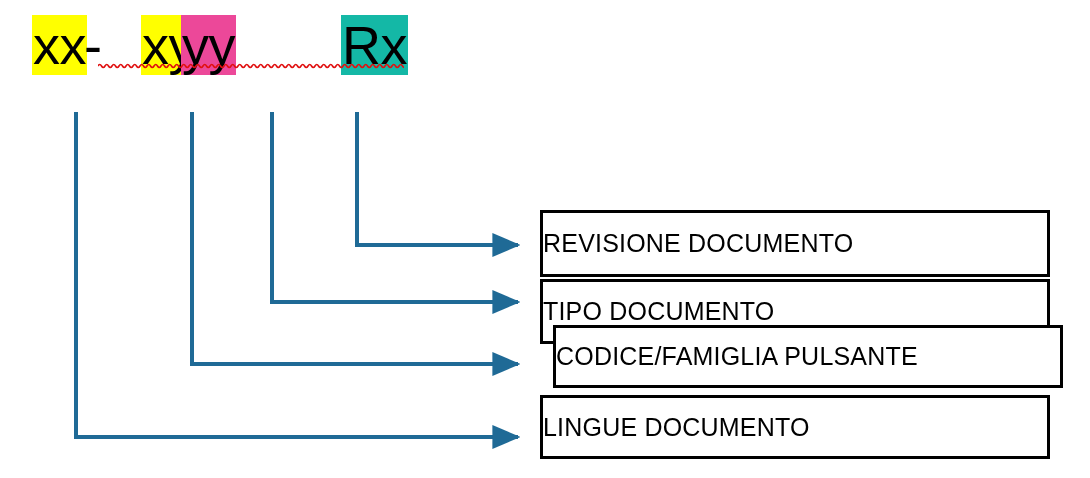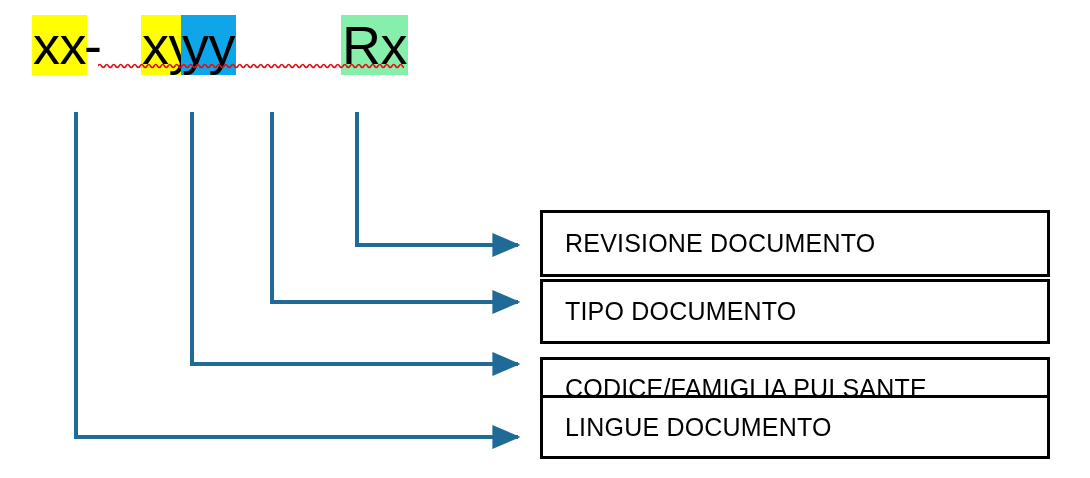--- a/index.html
+++ b/index.html
@@ -40,23 +40,23 @@
     padding: 0 1px;
   }
   .tok-xx   { left: 16px;  top: 10px; }
   .tok-dash { left: 68px;  top: 10px; }
   .tok-xy   { left: 85px;  top: 10px; margin-left: 40px; }
   .tok-yy   { left: 165px; top: 10px; }
   .tok-zz   { left: 246px; top: 10px; }
   .tok-rx   { left: 325px; top: 10px; }
 
   .hl-yellow { background: #ffff00; }
-  .hl-green  { background: #0ea5e9; text-align: right; }
+  .hl-green  { background: #ec4899; text-align: right; }
   .hl-cyan   { background: #00e5ff; }
-  .hl-gray   { background: #86efac; }
+  .hl-gray   { background: #14b8a6; }
 
   
   #squiggle {
     position: absolute;
     left: 82px;
     top: 62px;
     width: 306px;
     height: 7px;
     overflow: hidden;
   }
@@ -81,26 +81,25 @@
     border: 3px solid #000000;
     background: #ffffff;
     display: flex;
     align-items: center;
   }
   .label-box .label-text {
     font-family: "Liberation Sans", sans-serif;
     font-size: 25px;
     letter-spacing: 0.2px;
     color: #000000;
-    padding-left: 22px;
     white-space: nowrap;
   }
   .box-0 { top: 210px; height: 67px; }
   .box-1 { top: 279px; height: 65px; }
-  .box-2 { top: 357px; height: 63px; }
+  .box-2 { top: 325px; height: 63px; margin-left: 13px; }
   .box-3 { top: 395px; height: 64px; }
 </style>
 </head>
 <body>
 
 <div id="canvas">
 
   <div id="code-string">
 
     <div class="token tok-xx"><span class="hl hl-yellow">xx</span></div>

